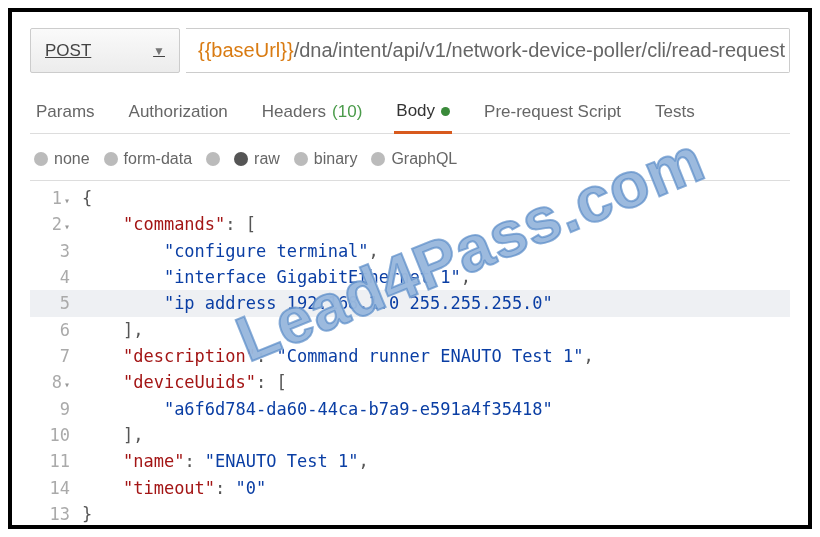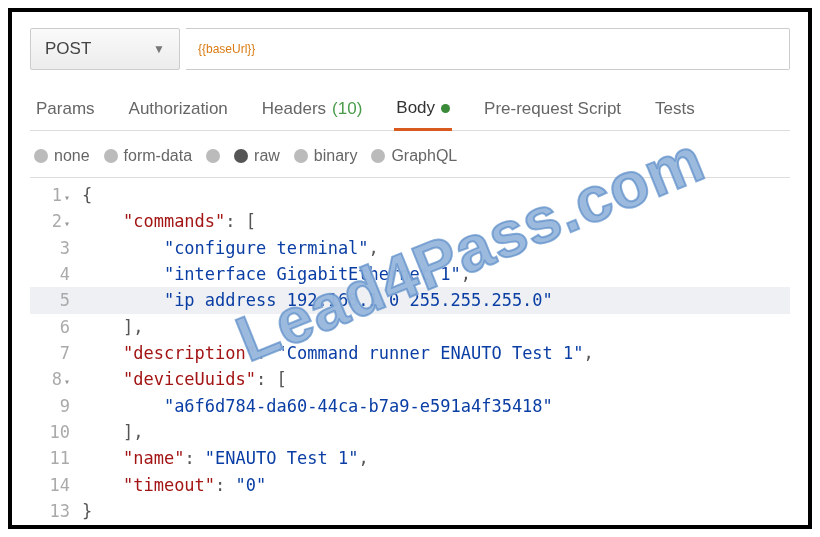--- a/index.html
+++ b/index.html
@@ -30,28 +30,29 @@
       background: linear-gradient(#fafafa,#ececec);
       padding: 10px 14px;
       width: 150px;
       display: flex;
       align-items: center;
       justify-content: space-between;
       font-size: 17px;
       color: #444;
       border-radius: 2px;
       font-weight: 500;
+      text-decoration: underline;
     }
     .method-select .arrow { color: #777; font-size: 12px; }
     .url-bar {
       flex: 1;
       border: 1px solid #ccc;
       border-left: none;
       padding: 10px 12px;
-      font-size: 12px;
+      font-size: 20px;
       color: #555;
       border-radius: 0 2px 2px 0;
       background: #fff;
       display: flex;
       align-items: center;
       white-space: nowrap;
       overflow: hidden;
     }
     .url-var { color: #d97b12; }
     .url-rest { color: #666; }
@@ -156,20 +157,21 @@
 
 <div class="outer-frame">
 
   <div class="request-row">
     <div class="method-select">
       <span>POST</span>
       <span class="arrow">▼</span>
     </div>
     <div class="url-bar">
       <span class="url-var">{{baseUrl}}</span>
+        <span class="url-rest">/dna/intent/api/v1/network-device-poller/cli/read-request</span>
     </div>
   </div>
 
   <div class="tabs-row">
     <div class="tab">
         <span>Params</span>
       </div>
     <div class="tab">
         <span>Authorization</span>
       </div>

